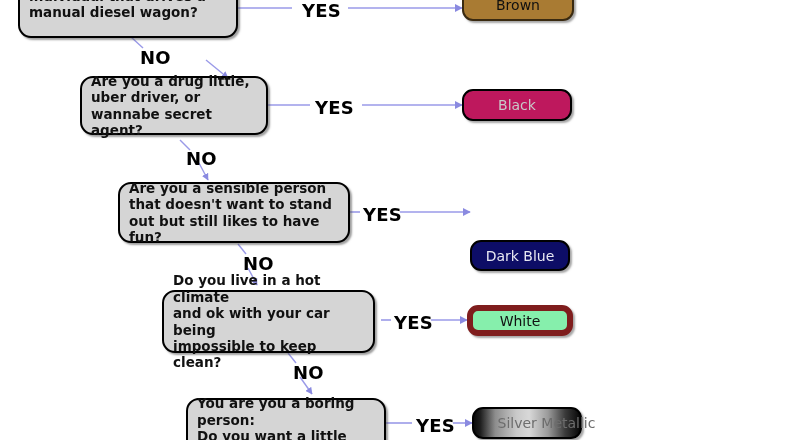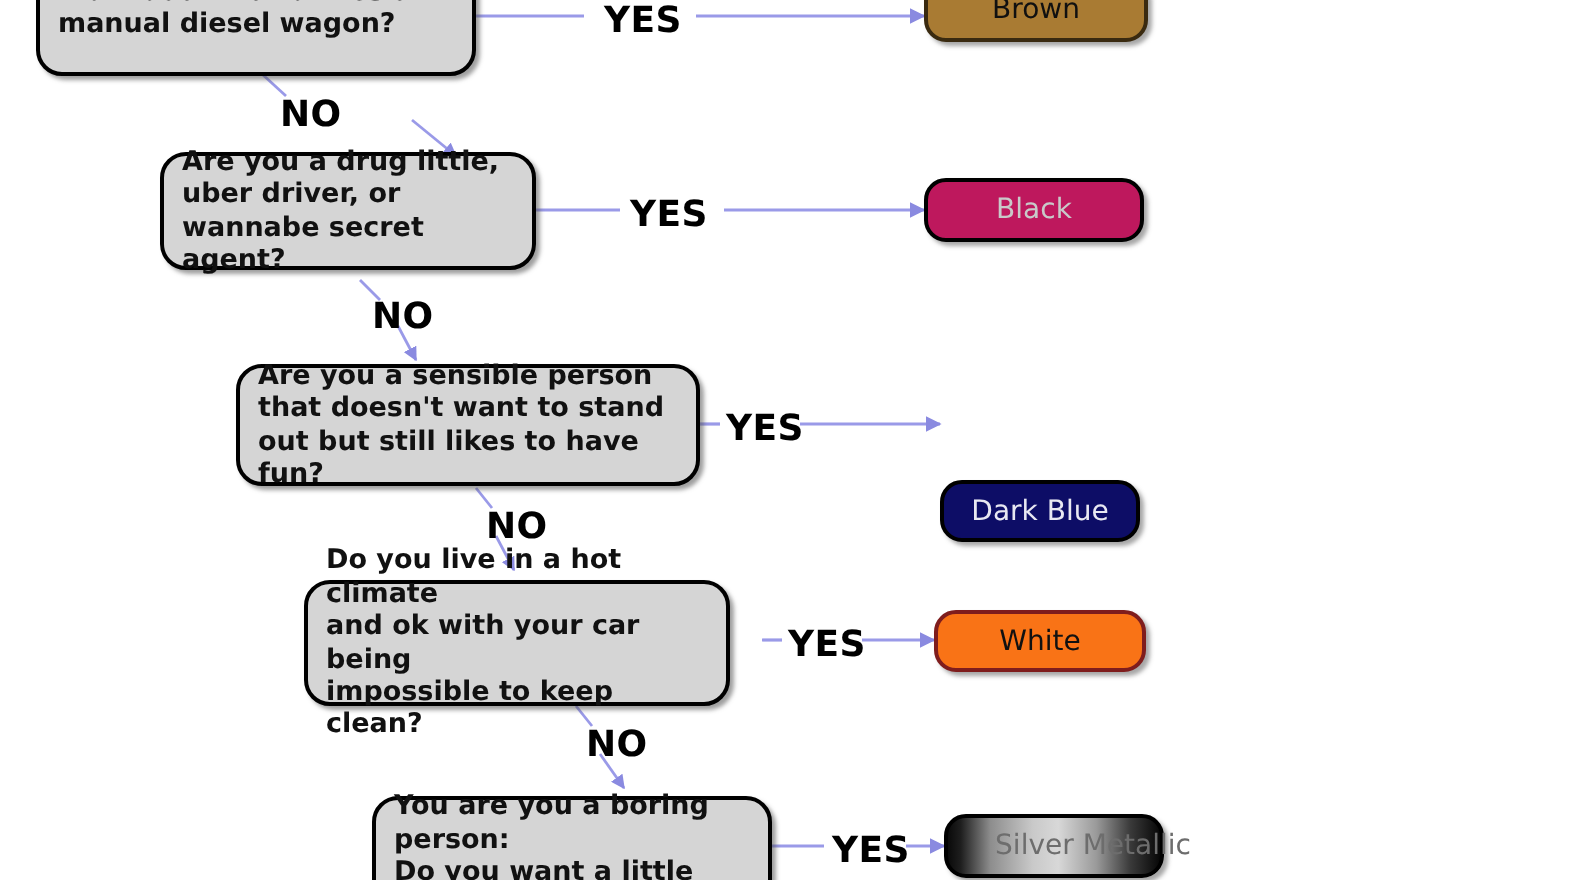--- a/index.html
+++ b/index.html
@@ -89,22 +89,22 @@
   }
   .rnode--black .rtext { color: #c9c9c9; }
 
   .rnode--darkblue {
     background: #0d0d66;
     border: 2px solid #000000;
   }
   .rnode--darkblue .rtext { color: #e8e8f2; }
 
   .rnode--white {
-    background: #f97316;
-    border: 2px solid #7f1d1d;
+    background: #86efac;
+    border: 6px solid #7f1d1d;
   }
   .rnode--white .rtext { color: #111111; }
 
   .rnode--silver {
     background: linear-gradient(90deg,
         #0a0a0a 0%,
         #1e1e1e 6%,
         #8d8d8d 20%,
         #c9c9c9 40%,
         #d8d8d8 52%,
@@ -165,21 +165,21 @@
 uber driver, or
 wannabe secret agent?</div>
   </div>
 
   <div class="qnode" style="left:118px; top:182px; width:232px; height:61px;">
     <div class="qtext">Are you a sensible person
 that doesn't want to stand
 out but still likes to have fun?</div>
   </div>
 
-  <div class="qnode" style="left:152px; top:290px; width:213px; height:63px;">
+  <div class="qnode" style="left:162px; top:290px; width:213px; height:63px;">
     <div class="qtext">Do you live in a hot climate
 and ok with your car being
 impossible to keep clean?</div>
   </div>
 
   <div class="qnode" style="left:186px; top:398px; width:200px; height:60px;">
     <div class="qtext">You are you a boring person:
 Do you want a little flair to</div>
   </div>
 

